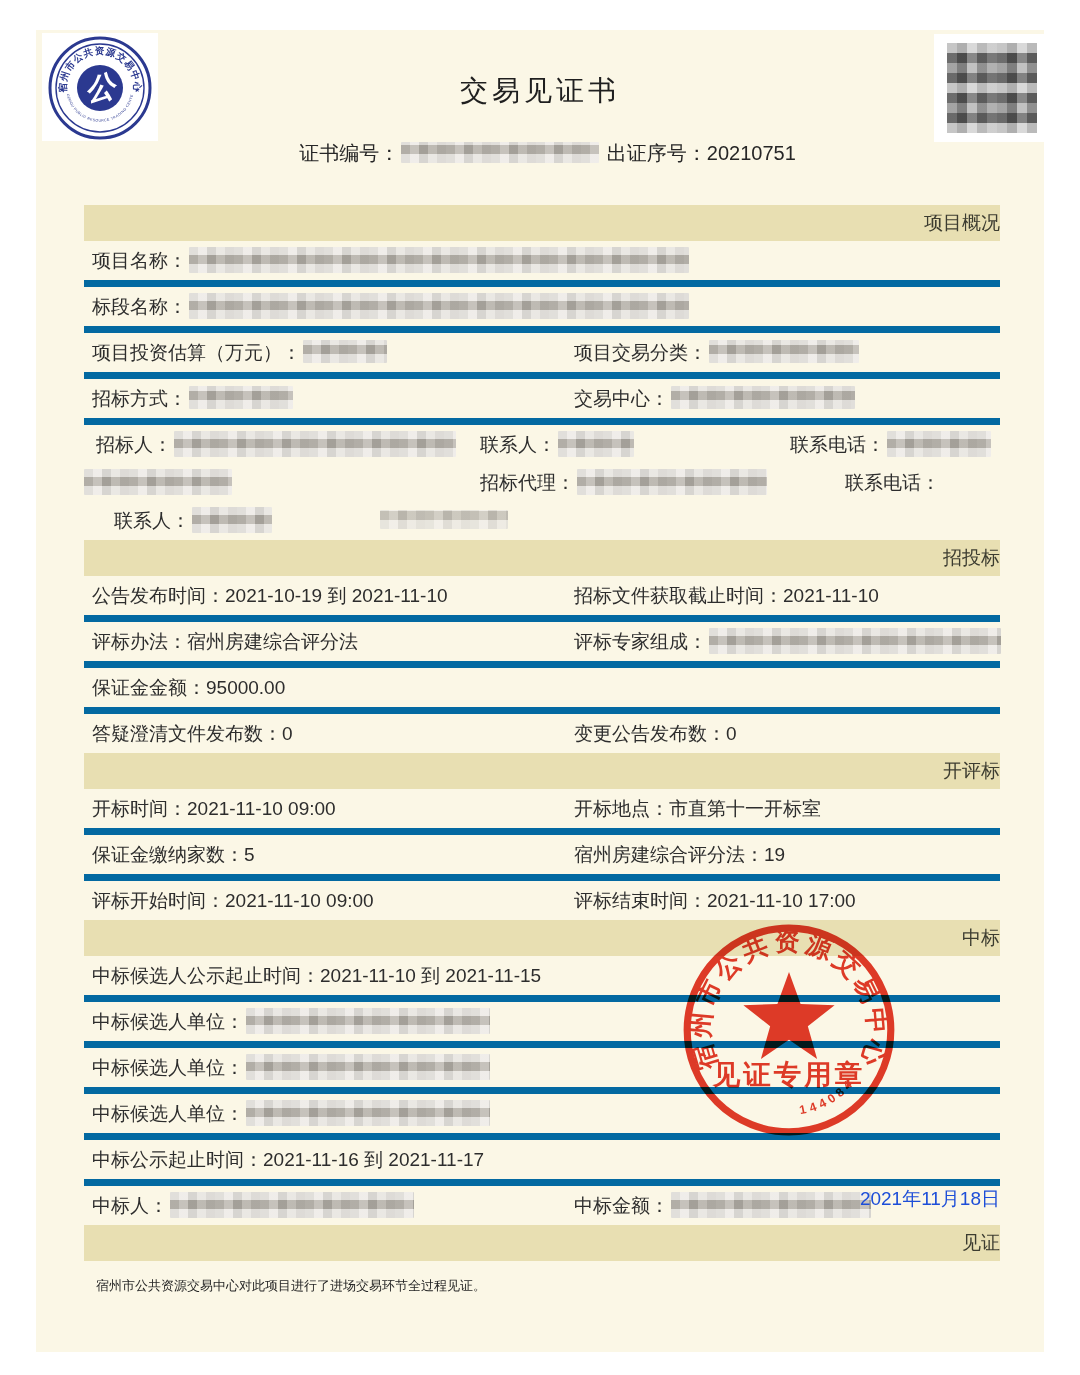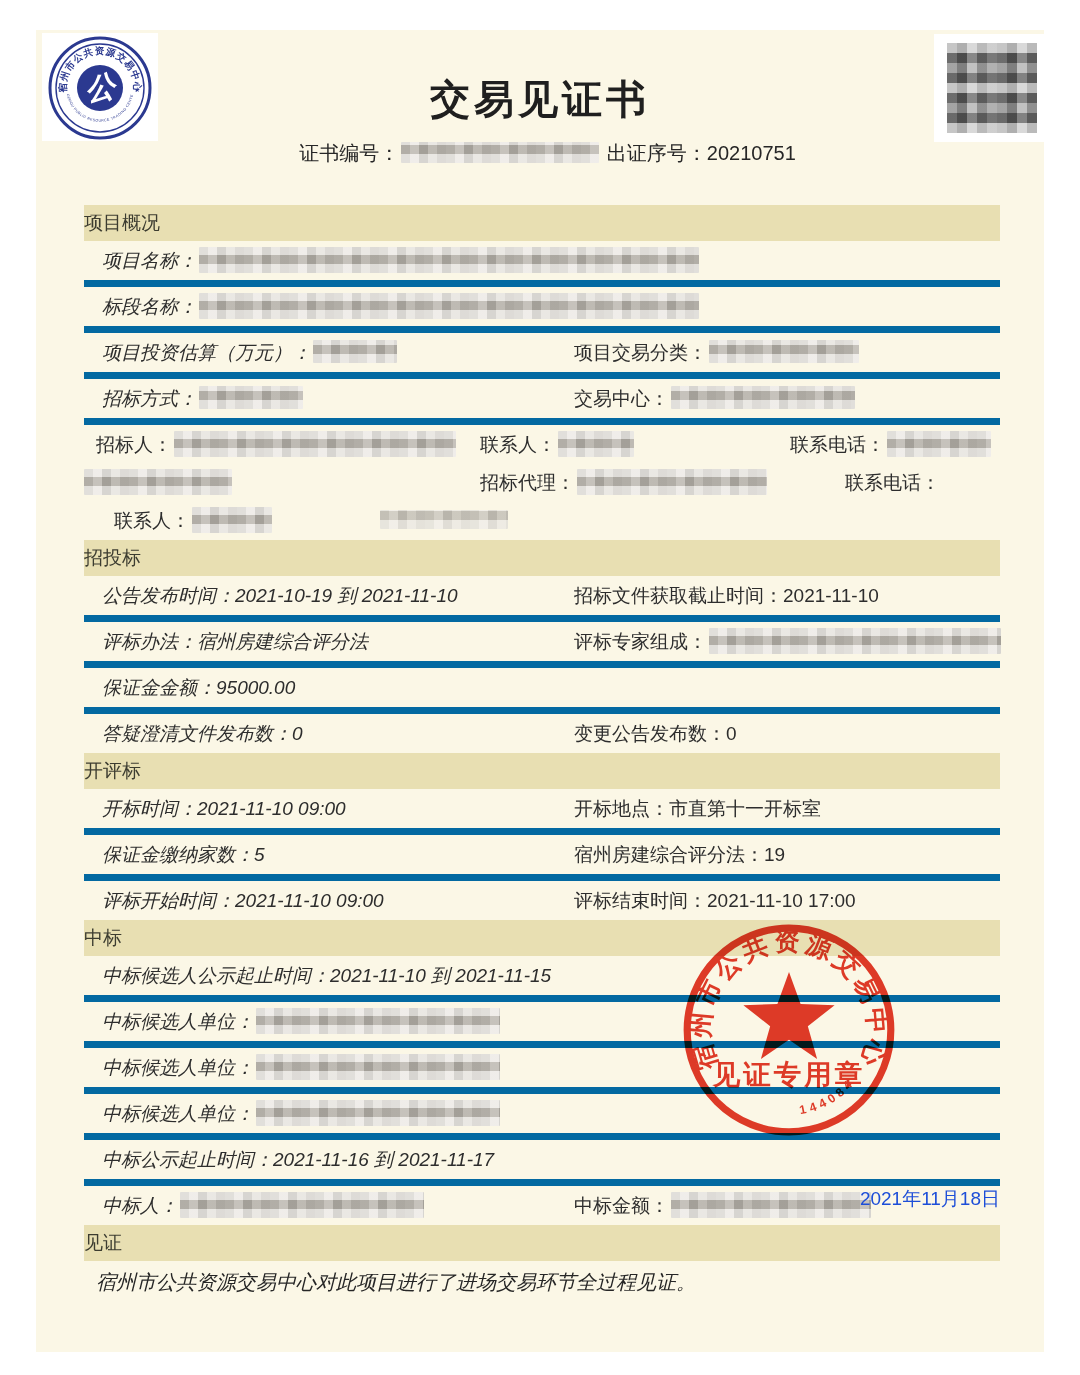--- a/index.html
+++ b/index.html
@@ -9,58 +9,58 @@
     -webkit-font-smoothing:antialiased;
   }
   .panel{
     position:absolute;left:36px;top:30px;width:1008px;height:1322px;
     background:#fbf7e6;
   }
   
   .logo-box{position:absolute;left:6px;top:3px;width:116px;height:108px;background:#fff;}
   .doc-title{
     position:absolute;left:0;right:0;top:42px;text-align:center;
-    font-size:40px;font-weight:700;letter-spacing:4px;color:#1f1f1f;
+    font-size:28px;font-weight:400;letter-spacing:4px;color:#1f1f1f;
   }
   .cert-line{
     position:absolute;left:0;right:0;top:108px;height:30px;line-height:30px;
     text-align:center;font-size:20px;color:#262626;padding-left:15px;
   }
   .qr-box{position:absolute;left:898px;top:4px;width:116px;height:108px;background:#fff;}
   .qr-noise{
     position:absolute;left:13px;top:9px;width:90px;height:90px;
     background-image:
       repeating-linear-gradient(0deg, rgba(255,255,255,.5) 0 10px, rgba(40,40,40,.35) 10px 20px, rgba(255,255,255,.2) 20px 30px, rgba(25,25,25,.28) 30px 40px),
       repeating-linear-gradient(90deg, #8d8d8d 0 10px, #5f5f5f 10px 20px, #b3b3b3 20px 30px, #757575 30px 40px, #9e9e9e 40px 50px);
     filter:blur(.5px);
   }
   
   .content{position:absolute;left:48px;top:175px;width:916px;}
   .band{
-    height:36px;line-height:36px;background:#e8dfb2;text-align:left;
+    height:36px;line-height:36px;background:#e8dfb2;text-align:right;
     font-size:19px;color:#3c3c30;font-family:Liberation Serif, serif;
   }
   .rows .row + .row{border-top:7px solid #0369a1;}
   .row{position:relative;height:39px;font-size:19px;}
   .row.tall{height:115px;}
   .cell{position:absolute;top:0;height:39px;line-height:39px;white-space:nowrap;}
   .line2{top:38px;}
   .line3{top:76px;}
-  .c0{left:18px;font-style:italic;}
+  .c0{left:8px;}
   .c1{left:490px;}
   .blur{
     display:inline-block;vertical-align:middle;margin:-4px 2px 0 2px;height:23px;border-radius:1px;
     background-image:
       repeating-linear-gradient(0deg, rgba(255,255,255,.45) 0 9px, rgba(95,92,88,.22) 9px 18px),
       repeating-linear-gradient(90deg, #c9c5bd 0 9px, #e3dfd8 9px 18px, #b7b3ab 18px 27px, #d9d5cd 27px 36px, #c2beb6 36px 45px);
     filter:blur(.6px);
   }
   .blur.tallv{height:26px;}
   .blur.lightv{opacity:.75;height:19px;}
-  .witness-text{margin:8px 0 0 12px;font-size:20px;color:#262626;font-style:italic;}
+  .witness-text{margin:16px 0 0 12px;font-size:13px;color:#262626;}
   .doc-date{position:absolute;top:1156px;right:44px;font-size:19px;color:#1d4ed8;}
   
   .seal{position:absolute;left:641px;top:888px;width:224px;height:224px;opacity:.92;mix-blend-mode:multiply;}
 </style>
 </head>
 <body>
 
 <div class="panel">
 
   <div class="logo-box">

